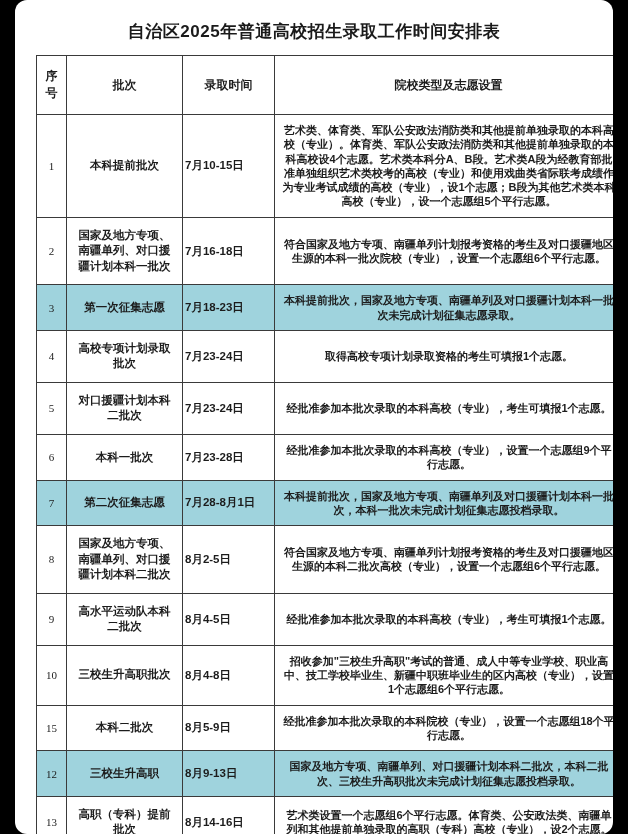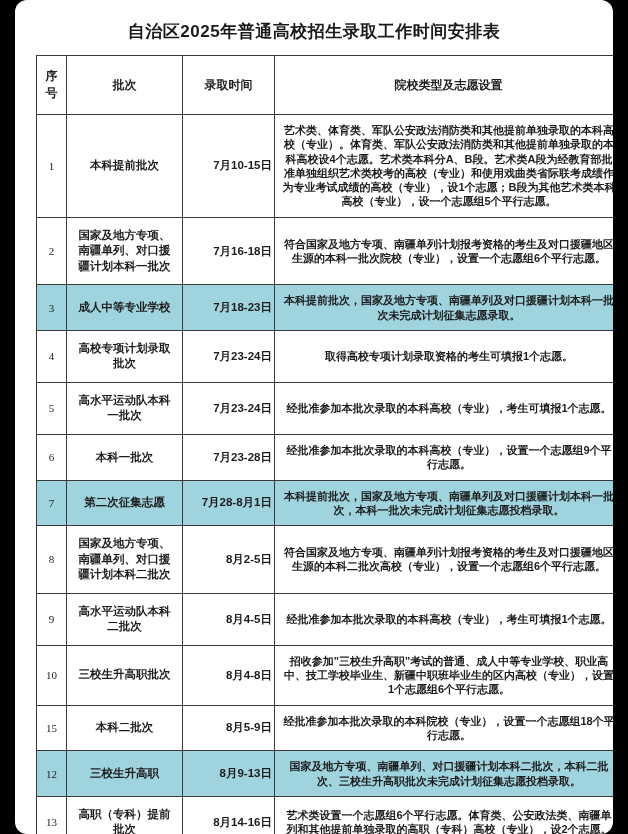--- a/index.html
+++ b/index.html
@@ -59,21 +59,21 @@
     padding: 10px 2px;
   }
   td.cell-batch {
     text-align: center;
     font-size: 11.5px;
     font-weight: bold;
     line-height: 1.35;
     padding: 10px 6px;
   }
   td.cell-time {
-    text-align: right;
+    text-align: left;
     font-size: 11.5px;
     font-weight: bold;
     padding: 10px 2px;
     white-space: nowrap;
   }
   td.cell-desc {
     text-align: center;
     font-size: 11px;
     line-height: 1.3;
     padding: 8px 6px 8px 7px;
@@ -102,33 +102,33 @@
           <td class="cell-desc">艺术类、体育类、军队公安政法消防类和其他提前单独录取的本科高校（专业）。体育类、军队公安政法消防类和其他提前单独录取的本科高校设4个志愿。艺术类本科分A、B段。艺术类A段为经教育部批准单独组织艺术类校考的高校（专业）和使用戏曲类省际联考成绩作为专业考试成绩的高校（专业），设1个志愿；B段为其他艺术类本科高校（专业），设一个志愿组5个平行志愿。</td>
         </tr>
         <tr>
           <td class="cell-no">2</td>
           <td class="cell-batch">国家及地方专项、南疆单列、对口援疆计划本科一批次</td>
           <td class="cell-time">7月16-18日</td>
           <td class="cell-desc">符合国家及地方专项、南疆单列计划报考资格的考生及对口援疆地区生源的本科一批次院校（专业），设置一个志愿组6个平行志愿。</td>
         </tr>
         <tr style="background: rgb(159, 211, 221);">
           <td class="cell-no">3</td>
-          <td class="cell-batch">成人中等专业学校</td>
+          <td class="cell-batch">第一次征集志愿</td>
           <td class="cell-time">7月18-23日</td>
           <td class="cell-desc">本科提前批次，国家及地方专项、南疆单列及对口援疆计划本科一批次未完成计划征集志愿录取。</td>
         </tr>
         <tr>
           <td class="cell-no">4</td>
           <td class="cell-batch">高校专项计划录取批次</td>
           <td class="cell-time">7月23-24日</td>
           <td class="cell-desc">取得高校专项计划录取资格的考生可填报1个志愿。</td>
         </tr>
         <tr>
           <td class="cell-no">5</td>
-          <td class="cell-batch">高水平运动队本科一批次</td>
+          <td class="cell-batch">对口援疆计划本科二批次</td>
           <td class="cell-time">7月23-24日</td>
           <td class="cell-desc">经批准参加本批次录取的本科高校（专业），考生可填报1个志愿。</td>
         </tr>
         <tr>
           <td class="cell-no">6</td>
           <td class="cell-batch">本科一批次</td>
           <td class="cell-time">7月23-28日</td>
           <td class="cell-desc">经批准参加本批次录取的本科高校（专业），设置一个志愿组9个平行志愿。</td>
         </tr>
         <tr style="background: rgb(159, 211, 221);">

